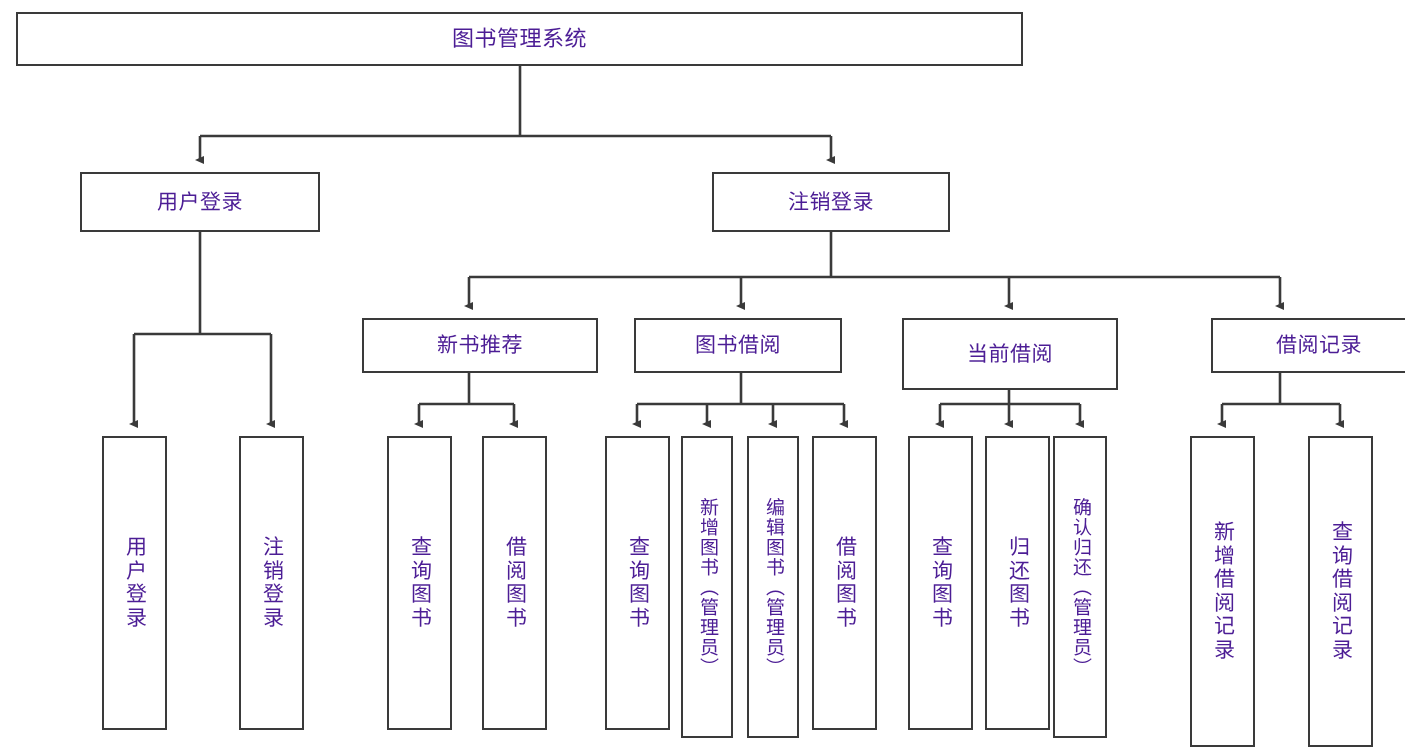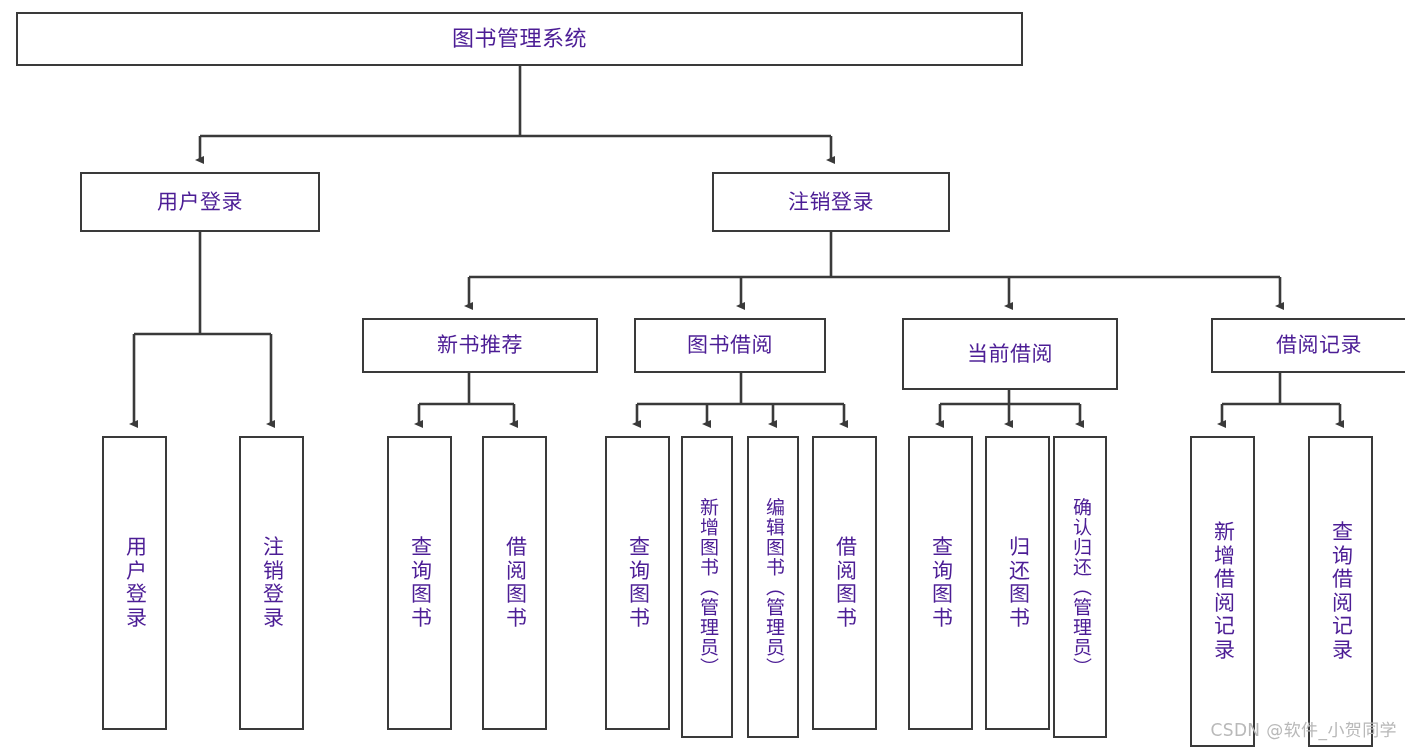--- a/index.html
+++ b/index.html
@@ -150,21 +150,21 @@
       </div>
       <div class="node horiz" style="left: 80px; top: 172px; width: 240px; height: 60px;">
         <span class="node-label">用户登录</span>
       </div>
       <div class="node horiz" style="left: 712px; top: 172px; width: 238px; height: 60px;">
         <span class="node-label">注销登录</span>
       </div>
       <div class="node horiz" style="left: 362px; top: 318px; width: 236px; height: 55px;">
         <span class="node-label">新书推荐</span>
       </div>
-      <div class="node horiz" style="left: 634px; top: 318px; width: 192px; height: 55px;">
+      <div class="node horiz" style="left: 634px; top: 318px; width: 208px; height: 55px;">
         <span class="node-label">图书借阅</span>
       </div>
       <div class="node horiz" style="left: 902px; top: 318px; width: 216px; height: 72px;">
         <span class="node-label">当前借阅</span>
       </div>
       <div class="node horiz" style="left: 1172px; top: 318px; width: 216px; height: 55px; margin-left: 39px;">
         <span class="node-label">借阅记录</span>
       </div>
       <div class="node vert" style="left: 102px; top: 436px; width: 65px; height: 294px;">
         <span class="node-label">用户登录</span>
@@ -200,14 +200,13 @@
         <span class="node-label">确认归还（管理员）</span>
       </div>
       <div class="node vert" style="left: 1190px; top: 436px; width: 65px; height: 311px;">
         <span class="node-label">新增借阅记录</span>
       </div>
       <div class="node vert" style="left: 1308px; top: 436px; width: 65px; height: 311px;">
         <span class="node-label">查询借阅记录</span>
       </div>
     </div>
 
-  <div id="watermark">CSDN @软件_小贺同学</div>
 </div>
 
 </body></html>

